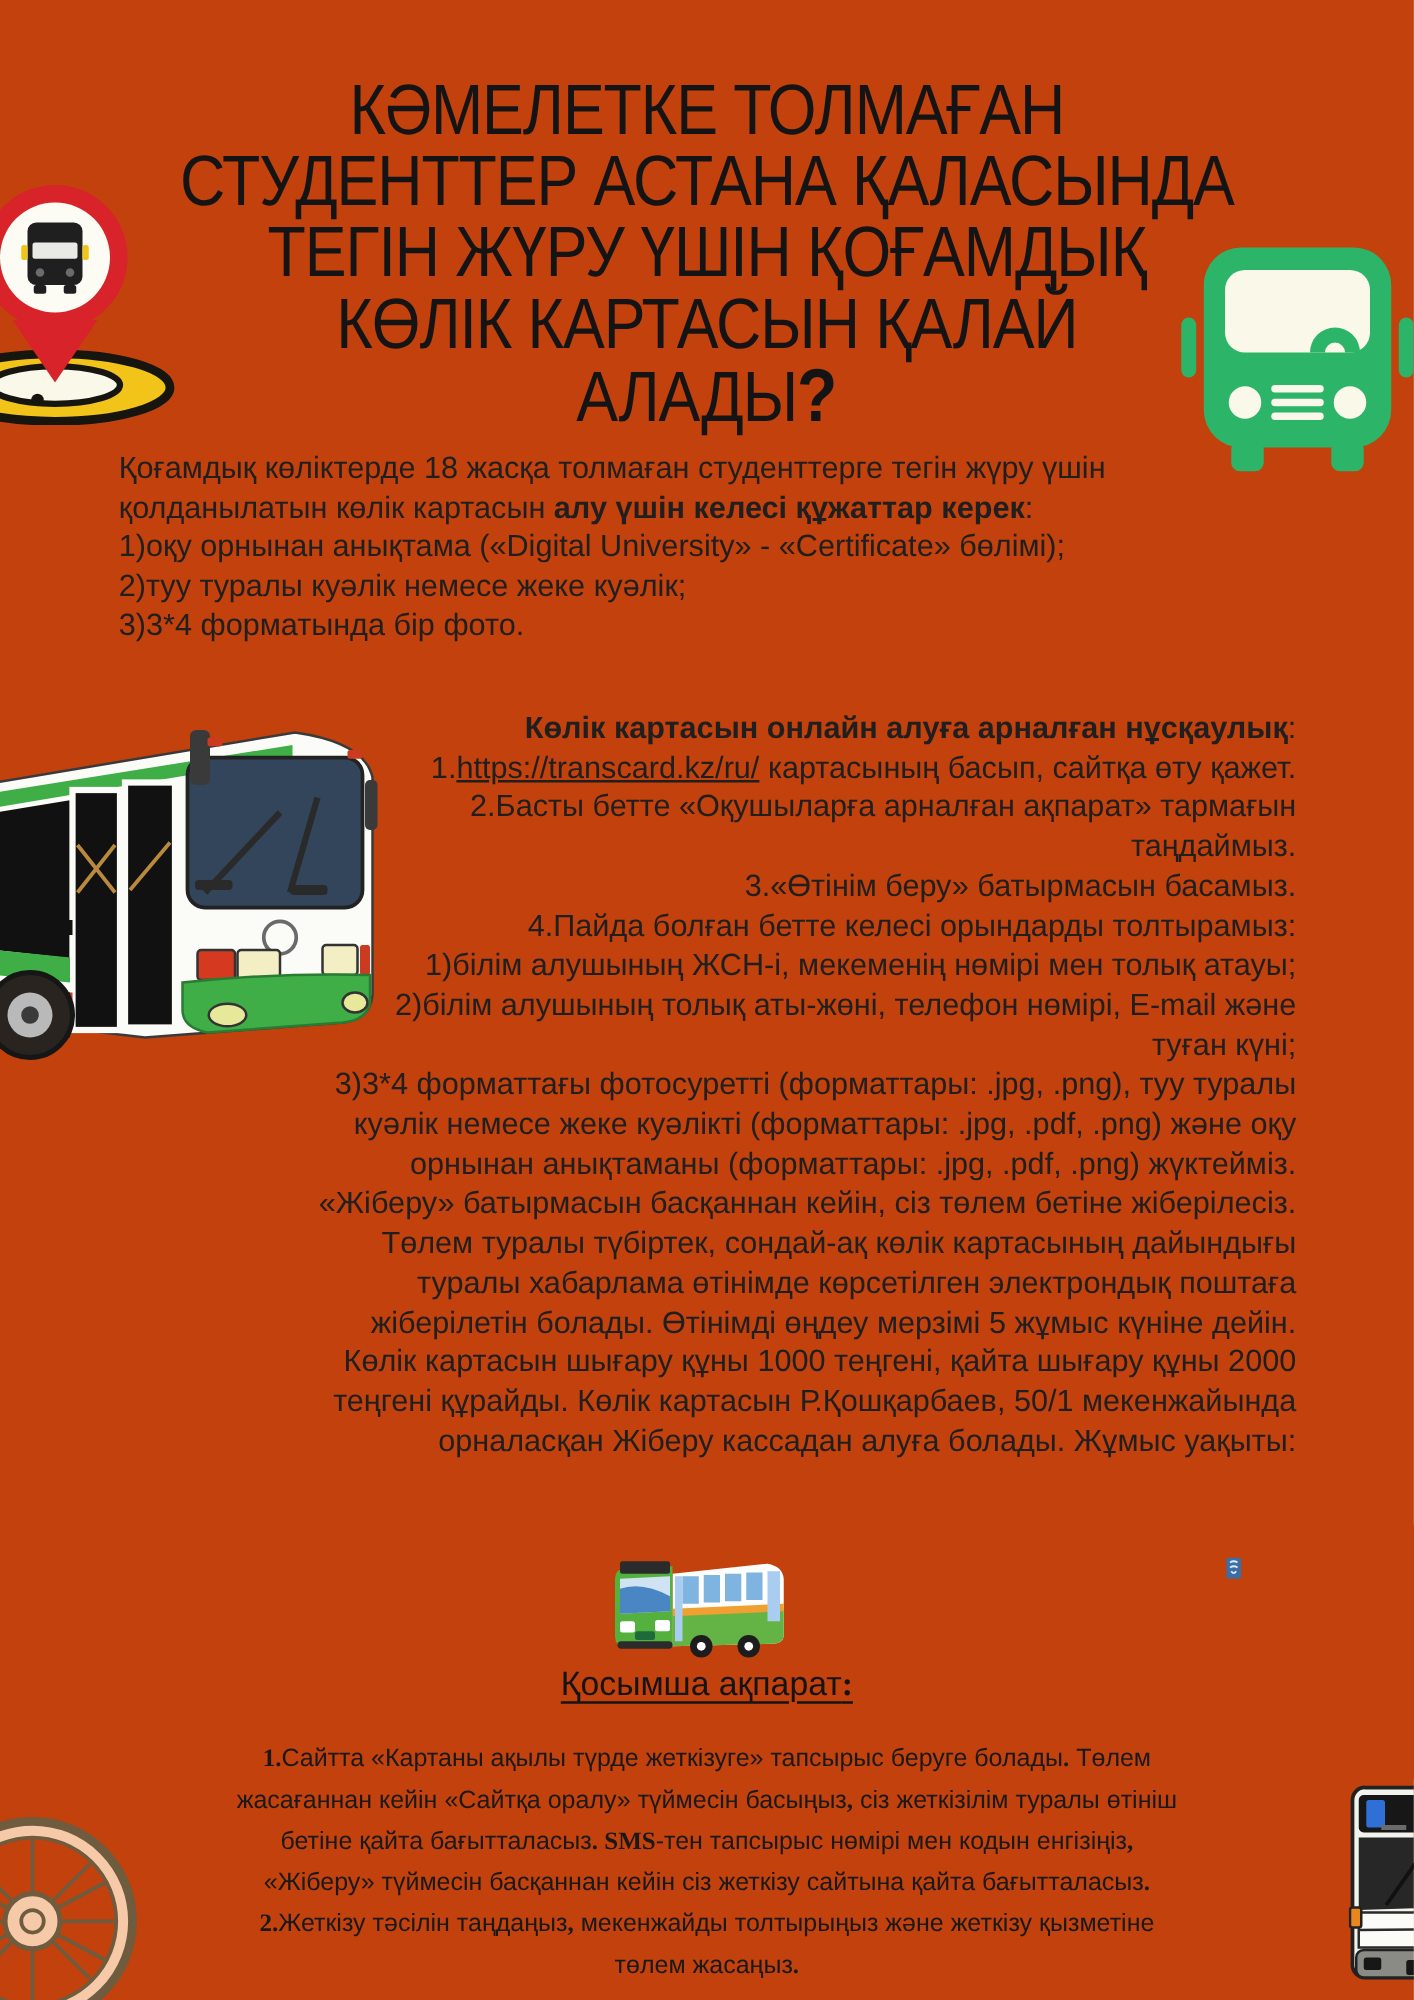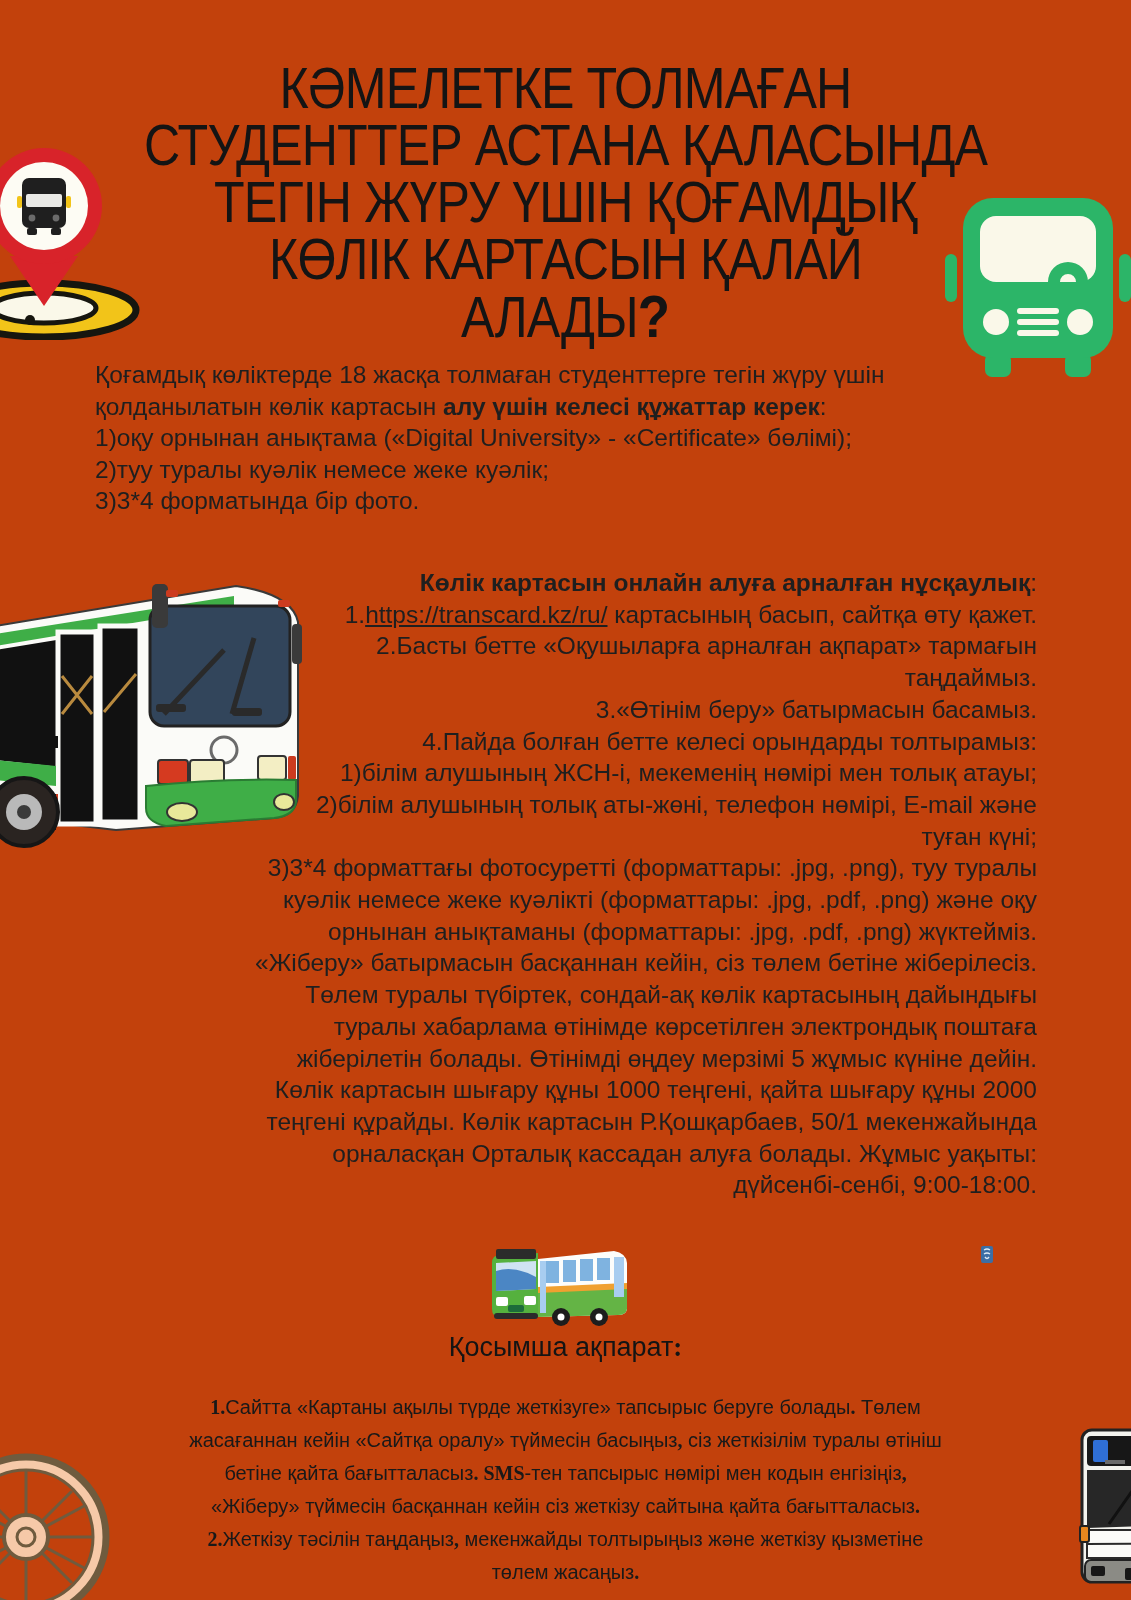--- a/index.html
+++ b/index.html
@@ -29,21 +29,21 @@
     position:absolute; right:94px; top:567px; width:812px;
     font-size:24.5px; line-height:31.7px; text-align:right; color:#1f1f1f;
     z-index:4;
   }
   .guide a { color:#1f1f1f; text-decoration:underline; }
   
   .extra-heading {
     position:absolute; top:1332px; left:0; width:100%; text-align:center;
     font-size:27px; color:#141414; z-index:5;
   }
-  .extra-heading .inner { text-underline-offset:5px; text-decoration-thickness:2px; }
+  .extra-heading .inner { text-decoration:underline; text-underline-offset:5px; text-decoration-thickness:2px; }
   .bseg { font-weight:700; font-family:"Liberation Serif", serif; }
   
   .delivery {
     position:absolute; left:50%; transform:translateX(-50%); top:1391px; width:990px;
     text-align:center; font-size:20px; line-height:33px; color:#191919; z-index:5;
   }
   
   .abs { position:absolute; }
   .pin-icon   { left:-14px; top:128px;  width:160px; height:212px; z-index:3; }
   .green-bus  { right:-2px; top:196px;  width:200px; height:200px; z-index:2; }
@@ -167,22 +167,21 @@
     <div>туған күні;</div>
     <div>3)3*4 форматтағы фотосуретті (форматтары: .jpg, .png), туу туралы</div>
     <div>куәлік немесе жеке куәлікті (форматтары: .jpg, .pdf, .png) және оқу</div>
     <div>орнынан анықтаманы (форматтары: .jpg, .pdf, .png) жүктейміз.</div>
     <div>«Жіберу» батырмасын басқаннан кейін, сіз төлем бетіне жіберілесіз.</div>
     <div>Төлем туралы түбіртек, сондай-ақ көлік картасының дайындығы</div>
     <div>туралы хабарлама өтінімде көрсетілген электрондық поштаға</div>
     <div>жіберілетін болады. Өтінімді өңдеу мерзімі 5 жұмыс күніне дейін.</div>
     <div>Көлік картасын шығару құны 1000 теңгені, қайта шығару құны 2000</div>
     <div>теңгені құрайды. Көлік картасын Р.Қошқарбаев, 50/1 мекенжайында</div>
-    <div>орналасқан Орталық кассадан алуға болады. Жұмыс уақыты:</div>
-    <div>дүйсенбі-сенбі, 9:00-18:00.</div>
+    <div>орналасқан Жіберу кассадан алуға болады. Жұмыс уақыты:</div>
   </div>
 
   <div class="abs toy-bus">
     <svg width="143" height="80" viewBox="0 0 143 80" xmlns="http://www.w3.org/2000/svg">
 
       <path d="M52 12 L128 4 Q140 6 141 16 L141 62 Q140 68 132 68 L52 70 Z" fill="#fdfdfb"></path>
       <path d="M52 44 L141 40 L141 62 Q140 68 132 68 L52 70 Z" fill="#64b445"></path>
       <path d="M52 40 L141 36 L141 42 L52 46 Z" fill="#f0a030"></path>
       <rect x="60" y="14" width="13" height="22" fill="#7fb3e0"></rect>
       <rect x="77" y="13" width="13" height="22" fill="#7fb3e0"></rect>

